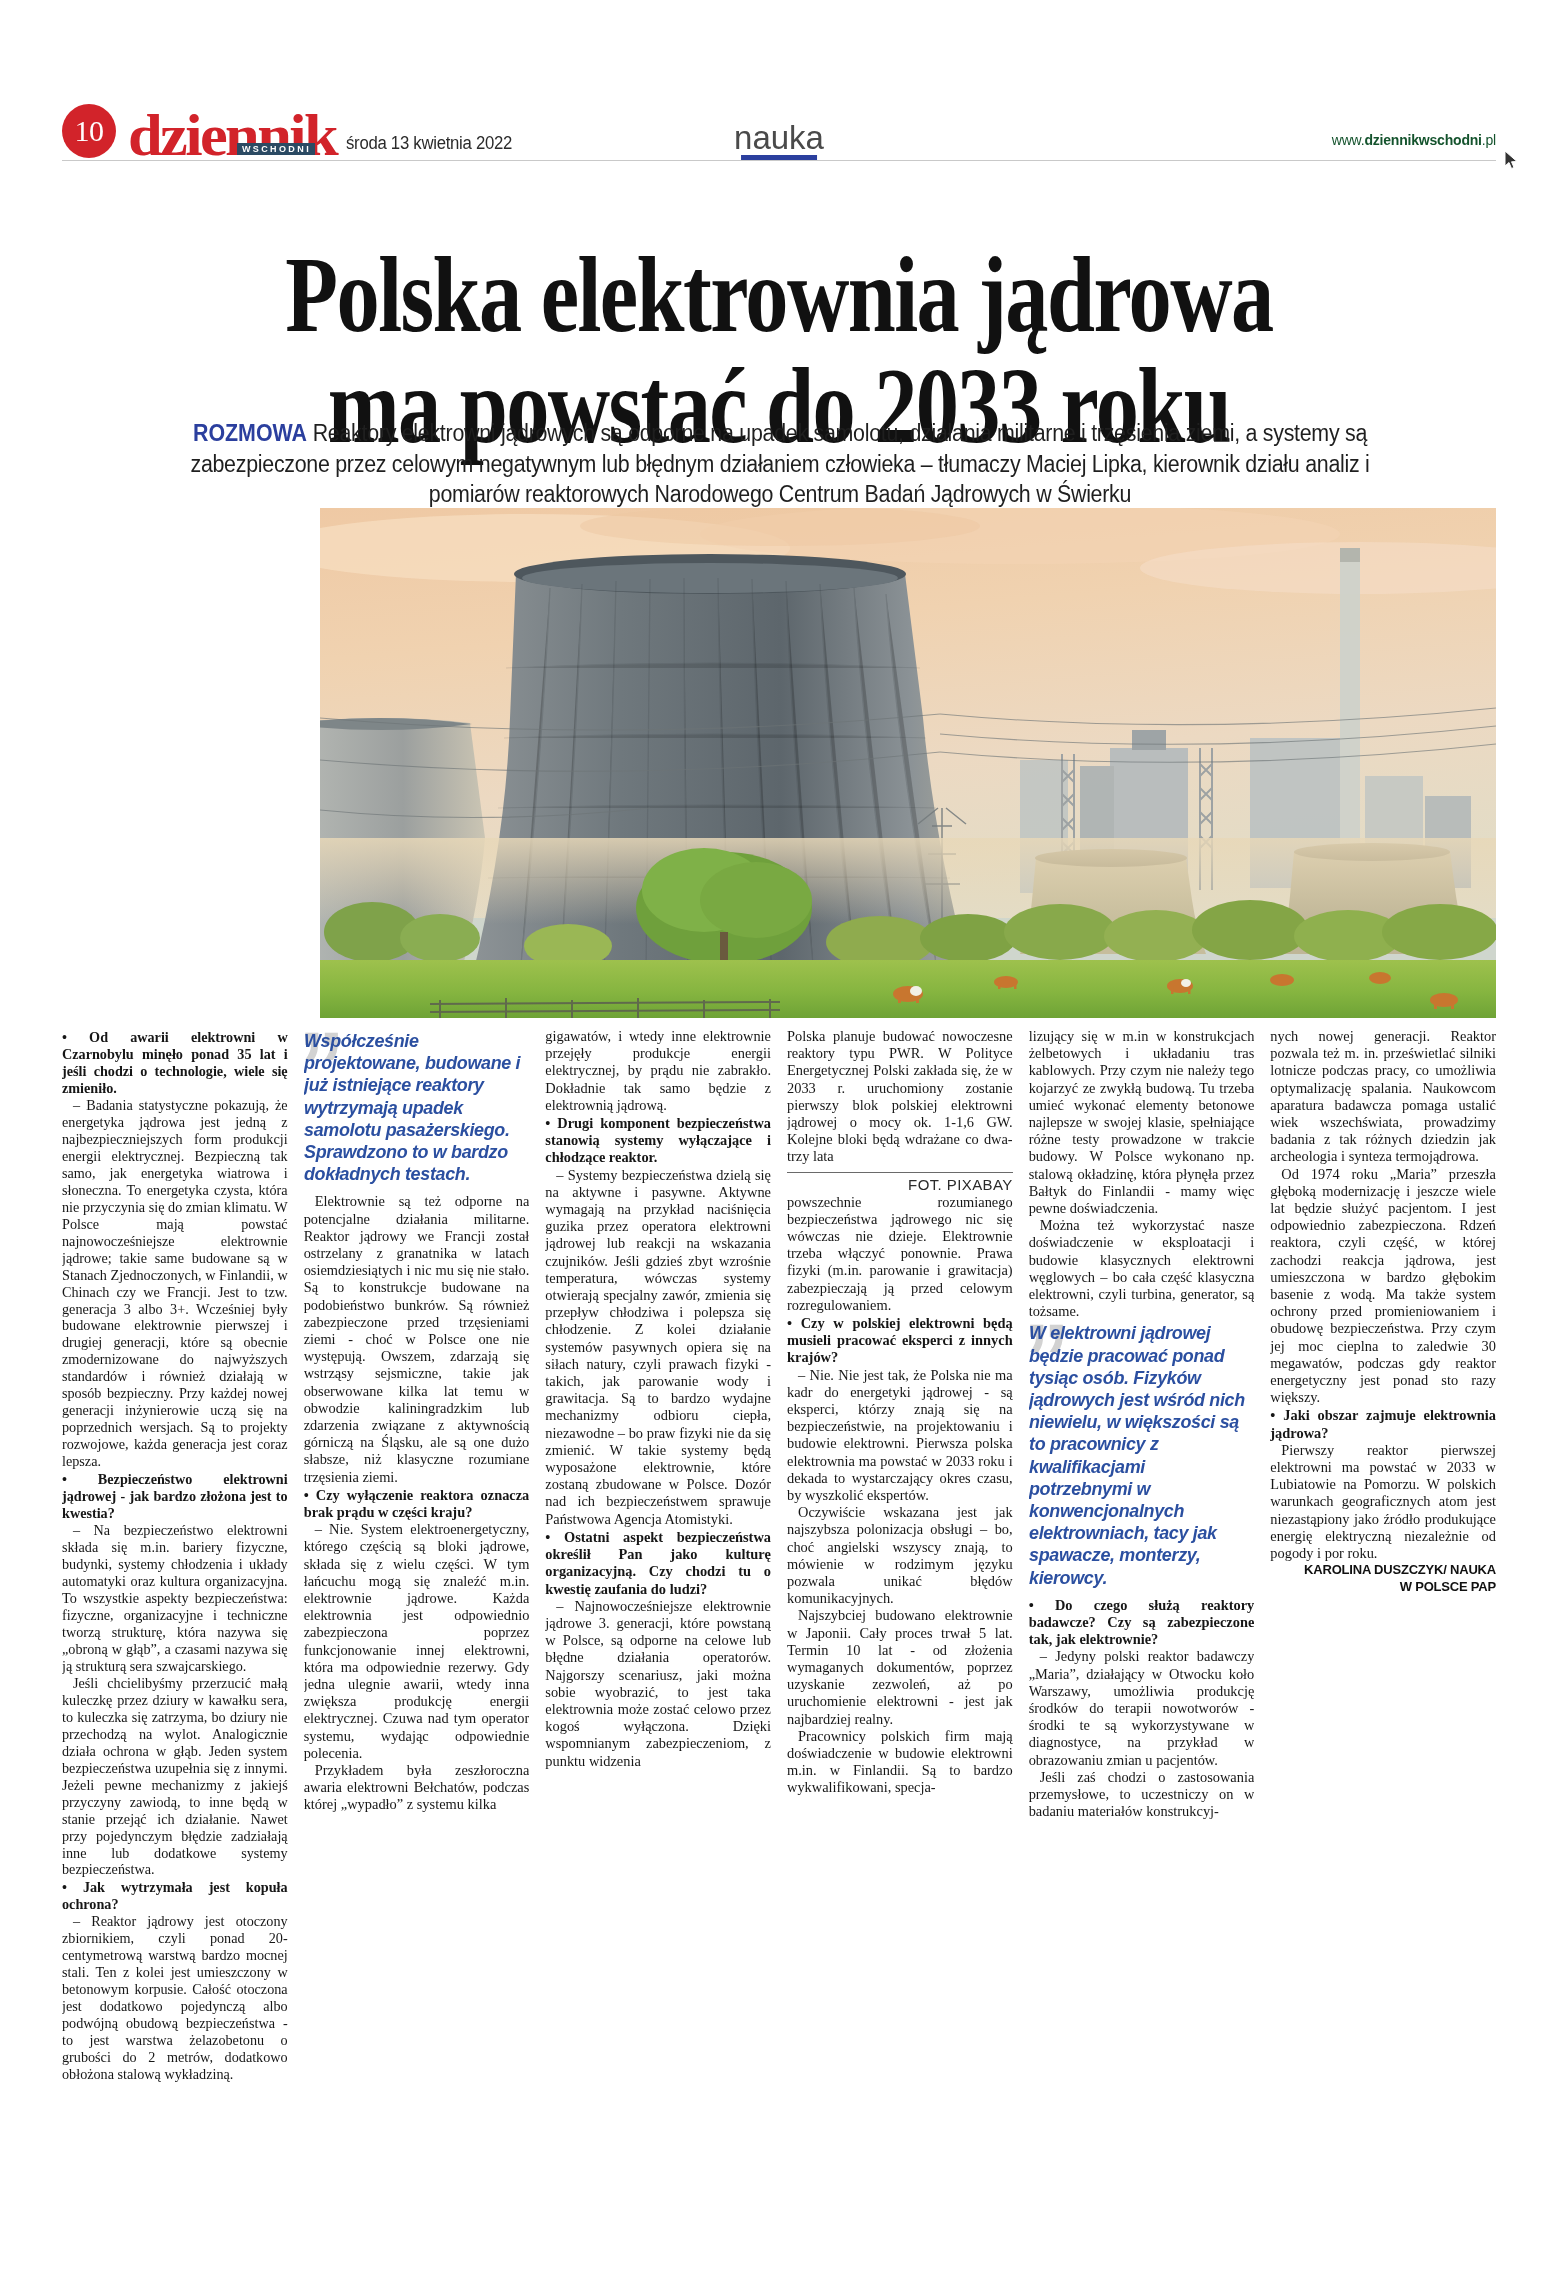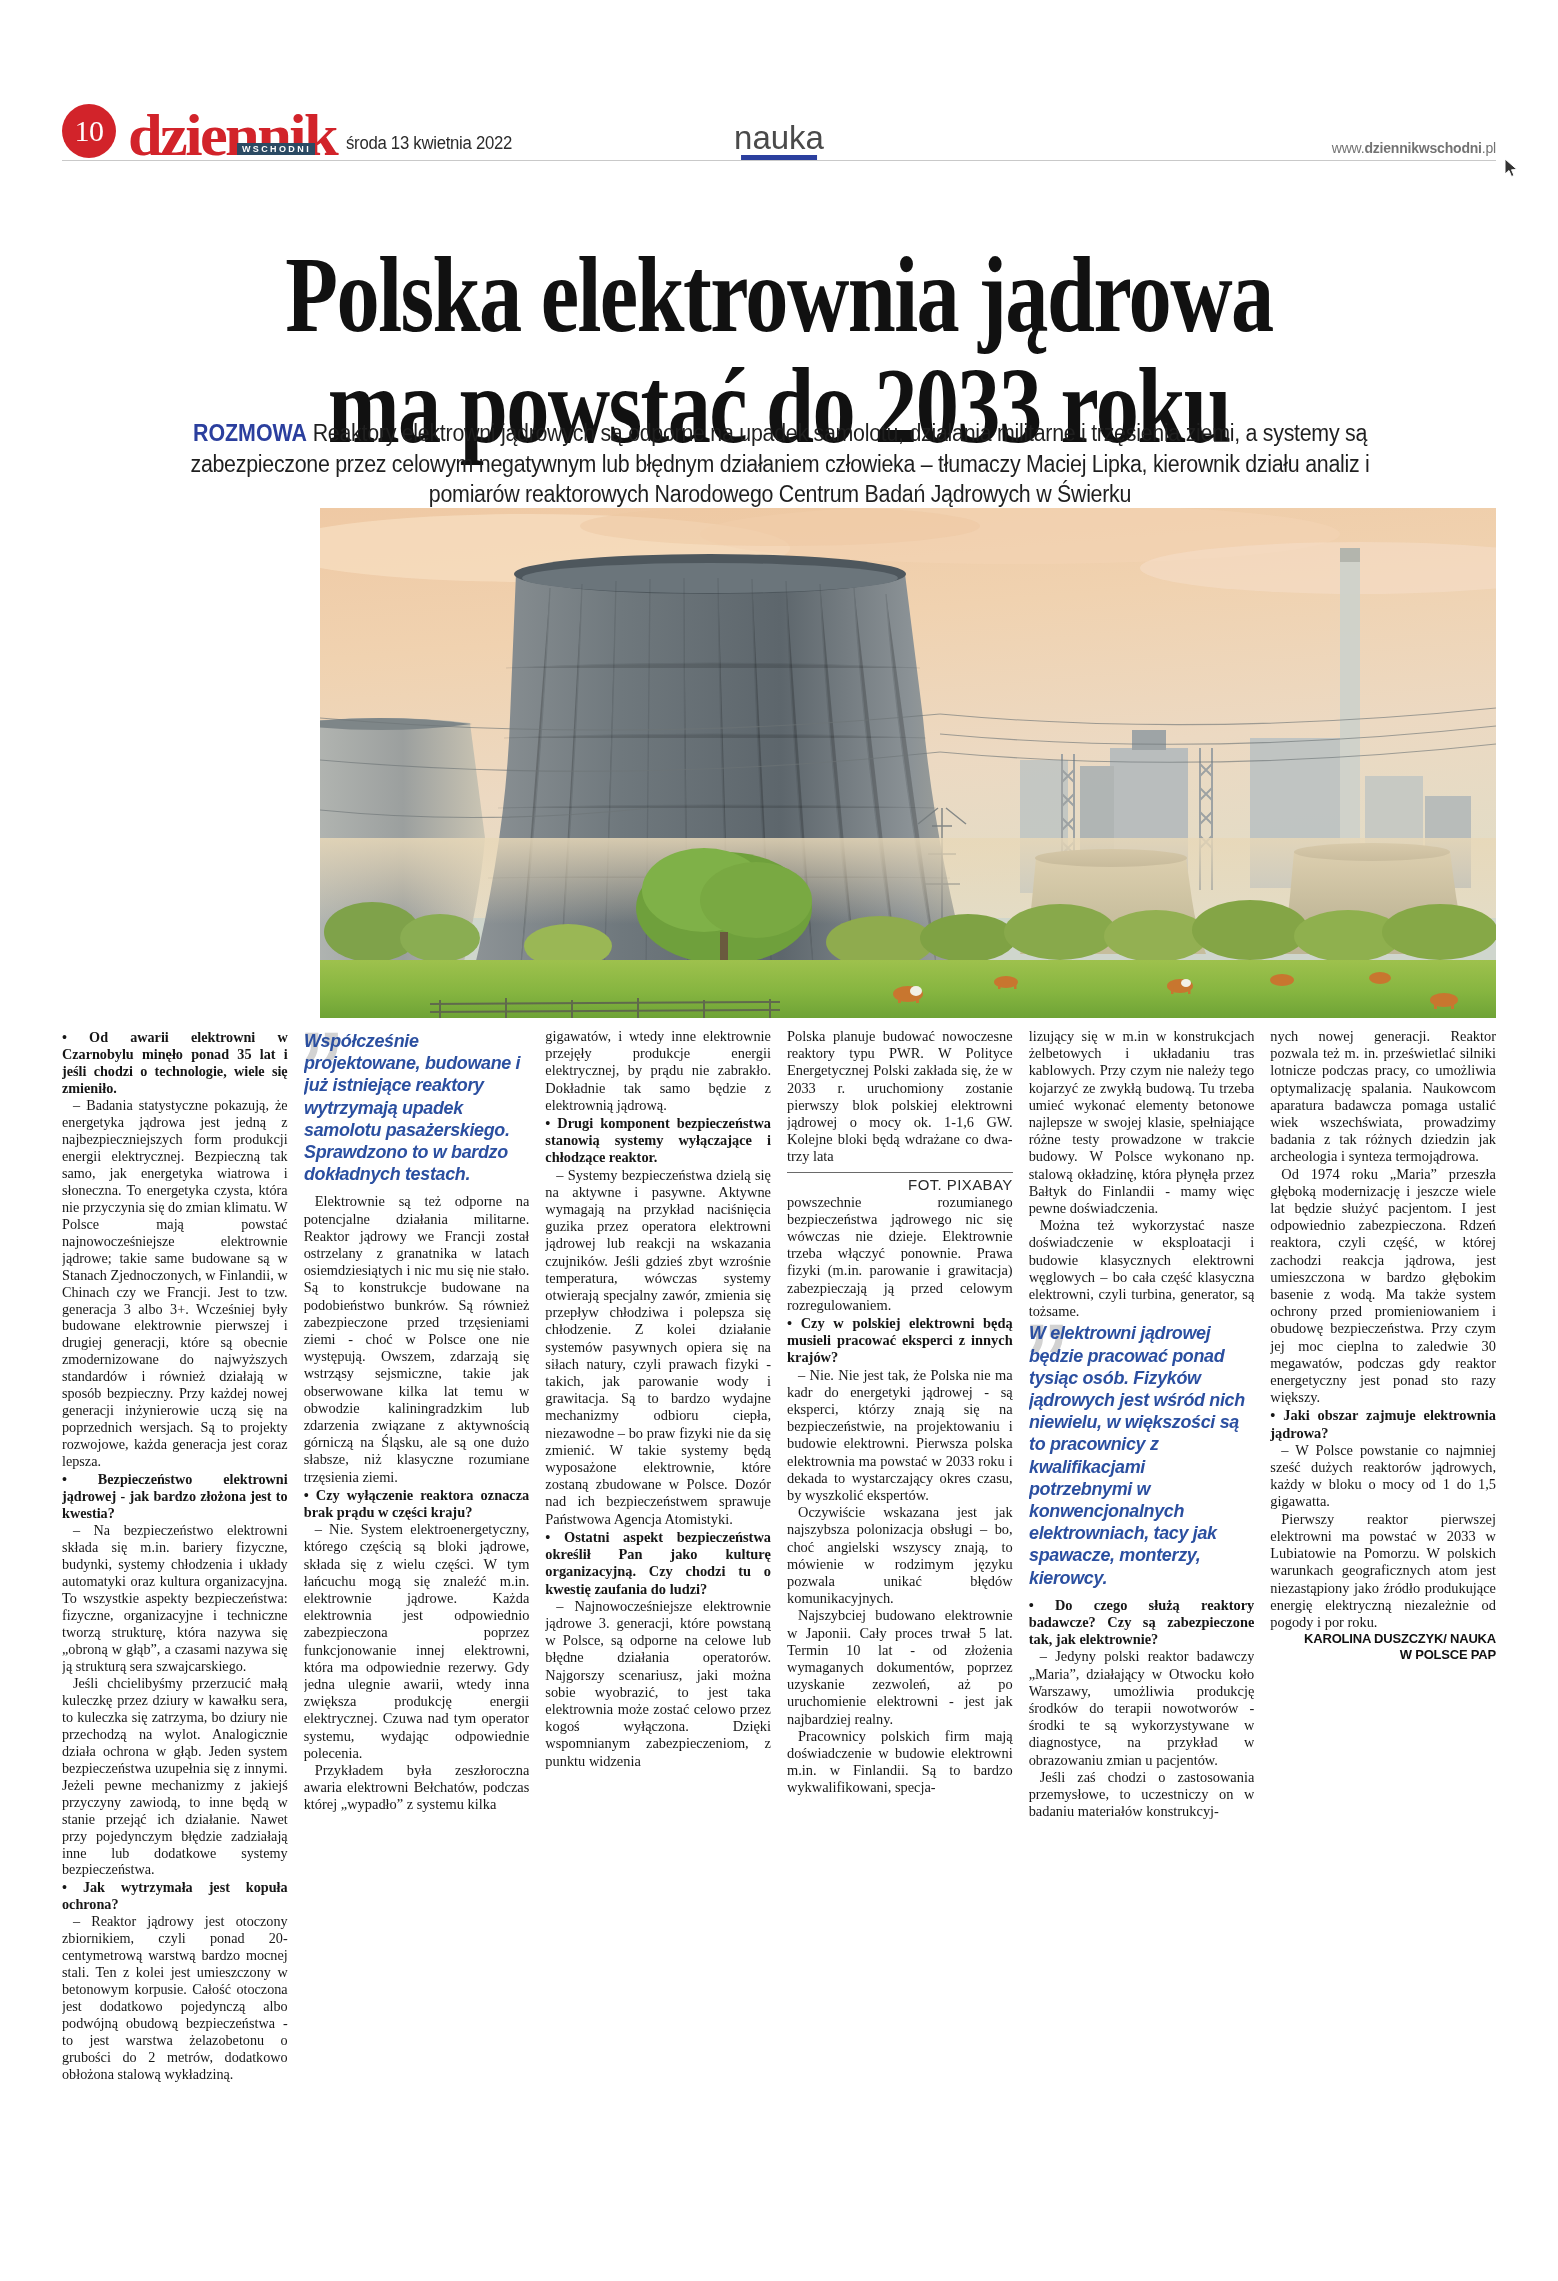--- a/index.html
+++ b/index.html
@@ -64,23 +64,23 @@
     bottom: 3px;
     font-family: "Liberation Sans", sans-serif;
     font-size: 33px; color: #4a4a4a; font-weight: 400;
     letter-spacing: 0px;
   }
   .section-underline {
     position: absolute; left: 50%; transform: translateX(-50%);
     bottom: -3px; width: 76px; height: 5px; background: #2b3f9e;
   }
   .site-url {
-    position: absolute; right: 0; bottom: 4px;
-    font-family: "Liberation Sans", sans-serif;
-    font-size: 14px; color: #737373; letter-spacing: -0.2px;
+    position: absolute; right: 0; bottom: 12px;
+    font-family: "Liberation Sans", sans-serif;
+    font-size: 14px; color: #14532d; letter-spacing: -0.2px;
     white-space: nowrap;
   }
   .site-url b { font-weight: 700; }
   .cursor-arrow {
     position: absolute; right: -8px; bottom: -2px;
     width: 0; height: 0;
   }
   .cursor-arrow svg { display:block; }
 
   .rule-top {
@@ -465,19 +465,18 @@
           <span class="pq-body">W elektrowni jądrowej będzie pracować ponad tysiąc osób. Fizyków jądrowych jest wśród nich niewielu, w większości są to pracownicy z kwalifikacjami potrzebnymi w konwencjonalnych elektrowniach, tacy jak spawacze, monterzy, kierowcy.</span>
         </div>
         <p class="q">• Do czego służą reaktory badawcze? Czy są zabezpieczone tak, jak elektrownie?</p>
         <p class="">– Jedyny polski reaktor badawczy „Maria”, działający w Otwocku koło Warszawy, umożliwia produkcję środków do terapii nowotworów - środki te są wykorzystywane w diagnostyce, na przykład w obrazowaniu zmian u pacjentów.</p>
         <p class="">Jeśli zaś chodzi o zastosowania przemysłowe, to uczestniczy on w badaniu materiałów konstrukcyj-</p>
       </div>
       <div class="col">
         <p class=" noindent">nych nowej generacji. Reaktor pozwala też m. in. prześwietlać silniki lotnicze podczas pracy, co umożliwia optymalizację spalania. Naukowcom aparatura badawcza pomaga ustalić wiek wszechświata, prowadzimy badania z tak różnych dziedzin jak archeologia i synteza termojądrowa.</p>
         <p class="">Od 1974 roku „Maria” przeszła głęboką modernizację i jeszcze wiele lat będzie służyć pacjentom. I jest odpowiednio zabezpieczona. Rdzeń reaktora, czyli część, w której zachodzi reakcja jądrowa, jest umieszczona w bardzo głębokim basenie z wodą. Ma także system ochrony przed promieniowaniem i obudowę bezpieczeństwa. Przy czym jej moc cieplna to zaledwie 30 megawatów, podczas gdy reaktor energetyczny jest ponad sto razy większy.</p>
         <p class="q">• Jaki obszar zajmuje elektrownia jądrowa?</p>
-        <p class="">– W Polsce powstanie co najmniej sześć dużych reaktorów jądrowych, każdy w bloku o mocy od 1 do 1,5 gigawatta.</p>
         <p class="">Pierwszy reaktor pierwszej elektrowni ma powstać w 2033 w Lubiatowie na Pomorzu. W polskich warunkach geograficznych atom jest niezastąpiony jako źródło produkujące energię elektryczną niezależnie od pogody i por roku.</p>
         <p class="byline"><span>KAROLINA DUSZCZYK/ NAUKA</span><br><span>W POLSCE PAP</span></p>
       </div>
     </div>
 
 </div>
 
 </body></html>

